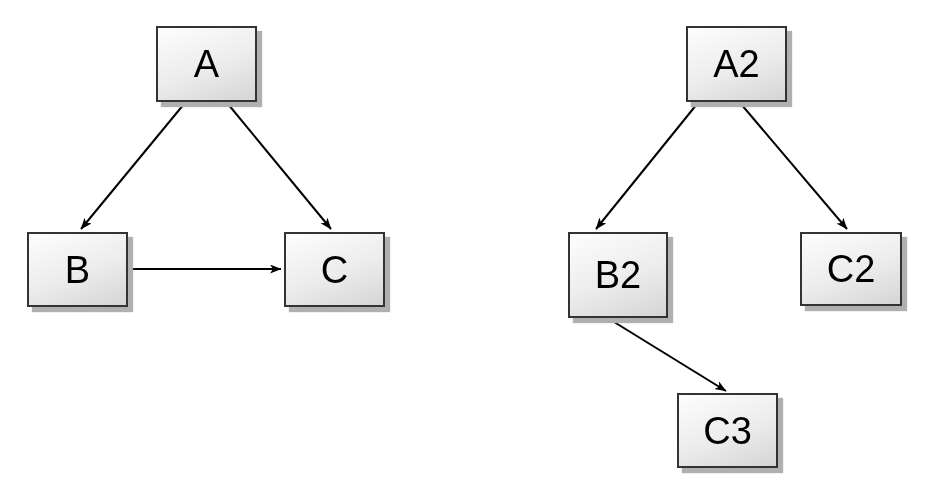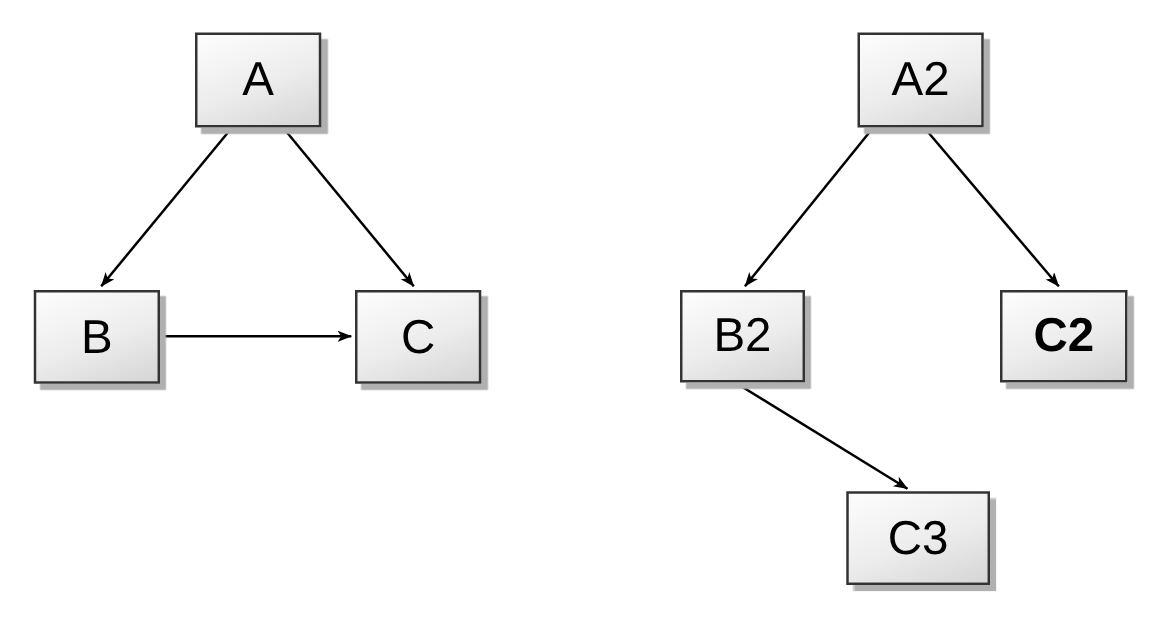--- a/index.html
+++ b/index.html
@@ -67,23 +67,23 @@
       </div>
       <div class="node" style="left: 27px; top: 232px; width: 101px; height: 75px;">
         <span class="node-label">B</span>
       </div>
       <div class="node" style="left: 284px; top: 232px; width: 101px; height: 75px;">
         <span class="node-label">C</span>
       </div>
       <div class="node" style="left: 686px; top: 26px; width: 101px; height: 76px;">
         <span class="node-label">A2</span>
       </div>
-      <div class="node" style="left: 544px; top: 232px; width: 100px; height: 74px;">
+      <div class="node" style="left: 568px; top: 232px; width: 100px; height: 86px;">
         <span class="node-label">B2</span>
       </div>
-      <div class="node" style="left: 800px; top: 232px; width: 102px; height: 74px; font-weight: bold;">
+      <div class="node" style="left: 800px; top: 232px; width: 102px; height: 74px;">
         <span class="node-label">C2</span>
       </div>
-      <div class="node" style="left: 677px; top: 393px; width: 115px; height: 75px;">
+      <div class="node" style="left: 677px; top: 393px; width: 101px; height: 75px;">
         <span class="node-label">C3</span>
       </div>
     </div>
 </div>
 
 </body></html>

